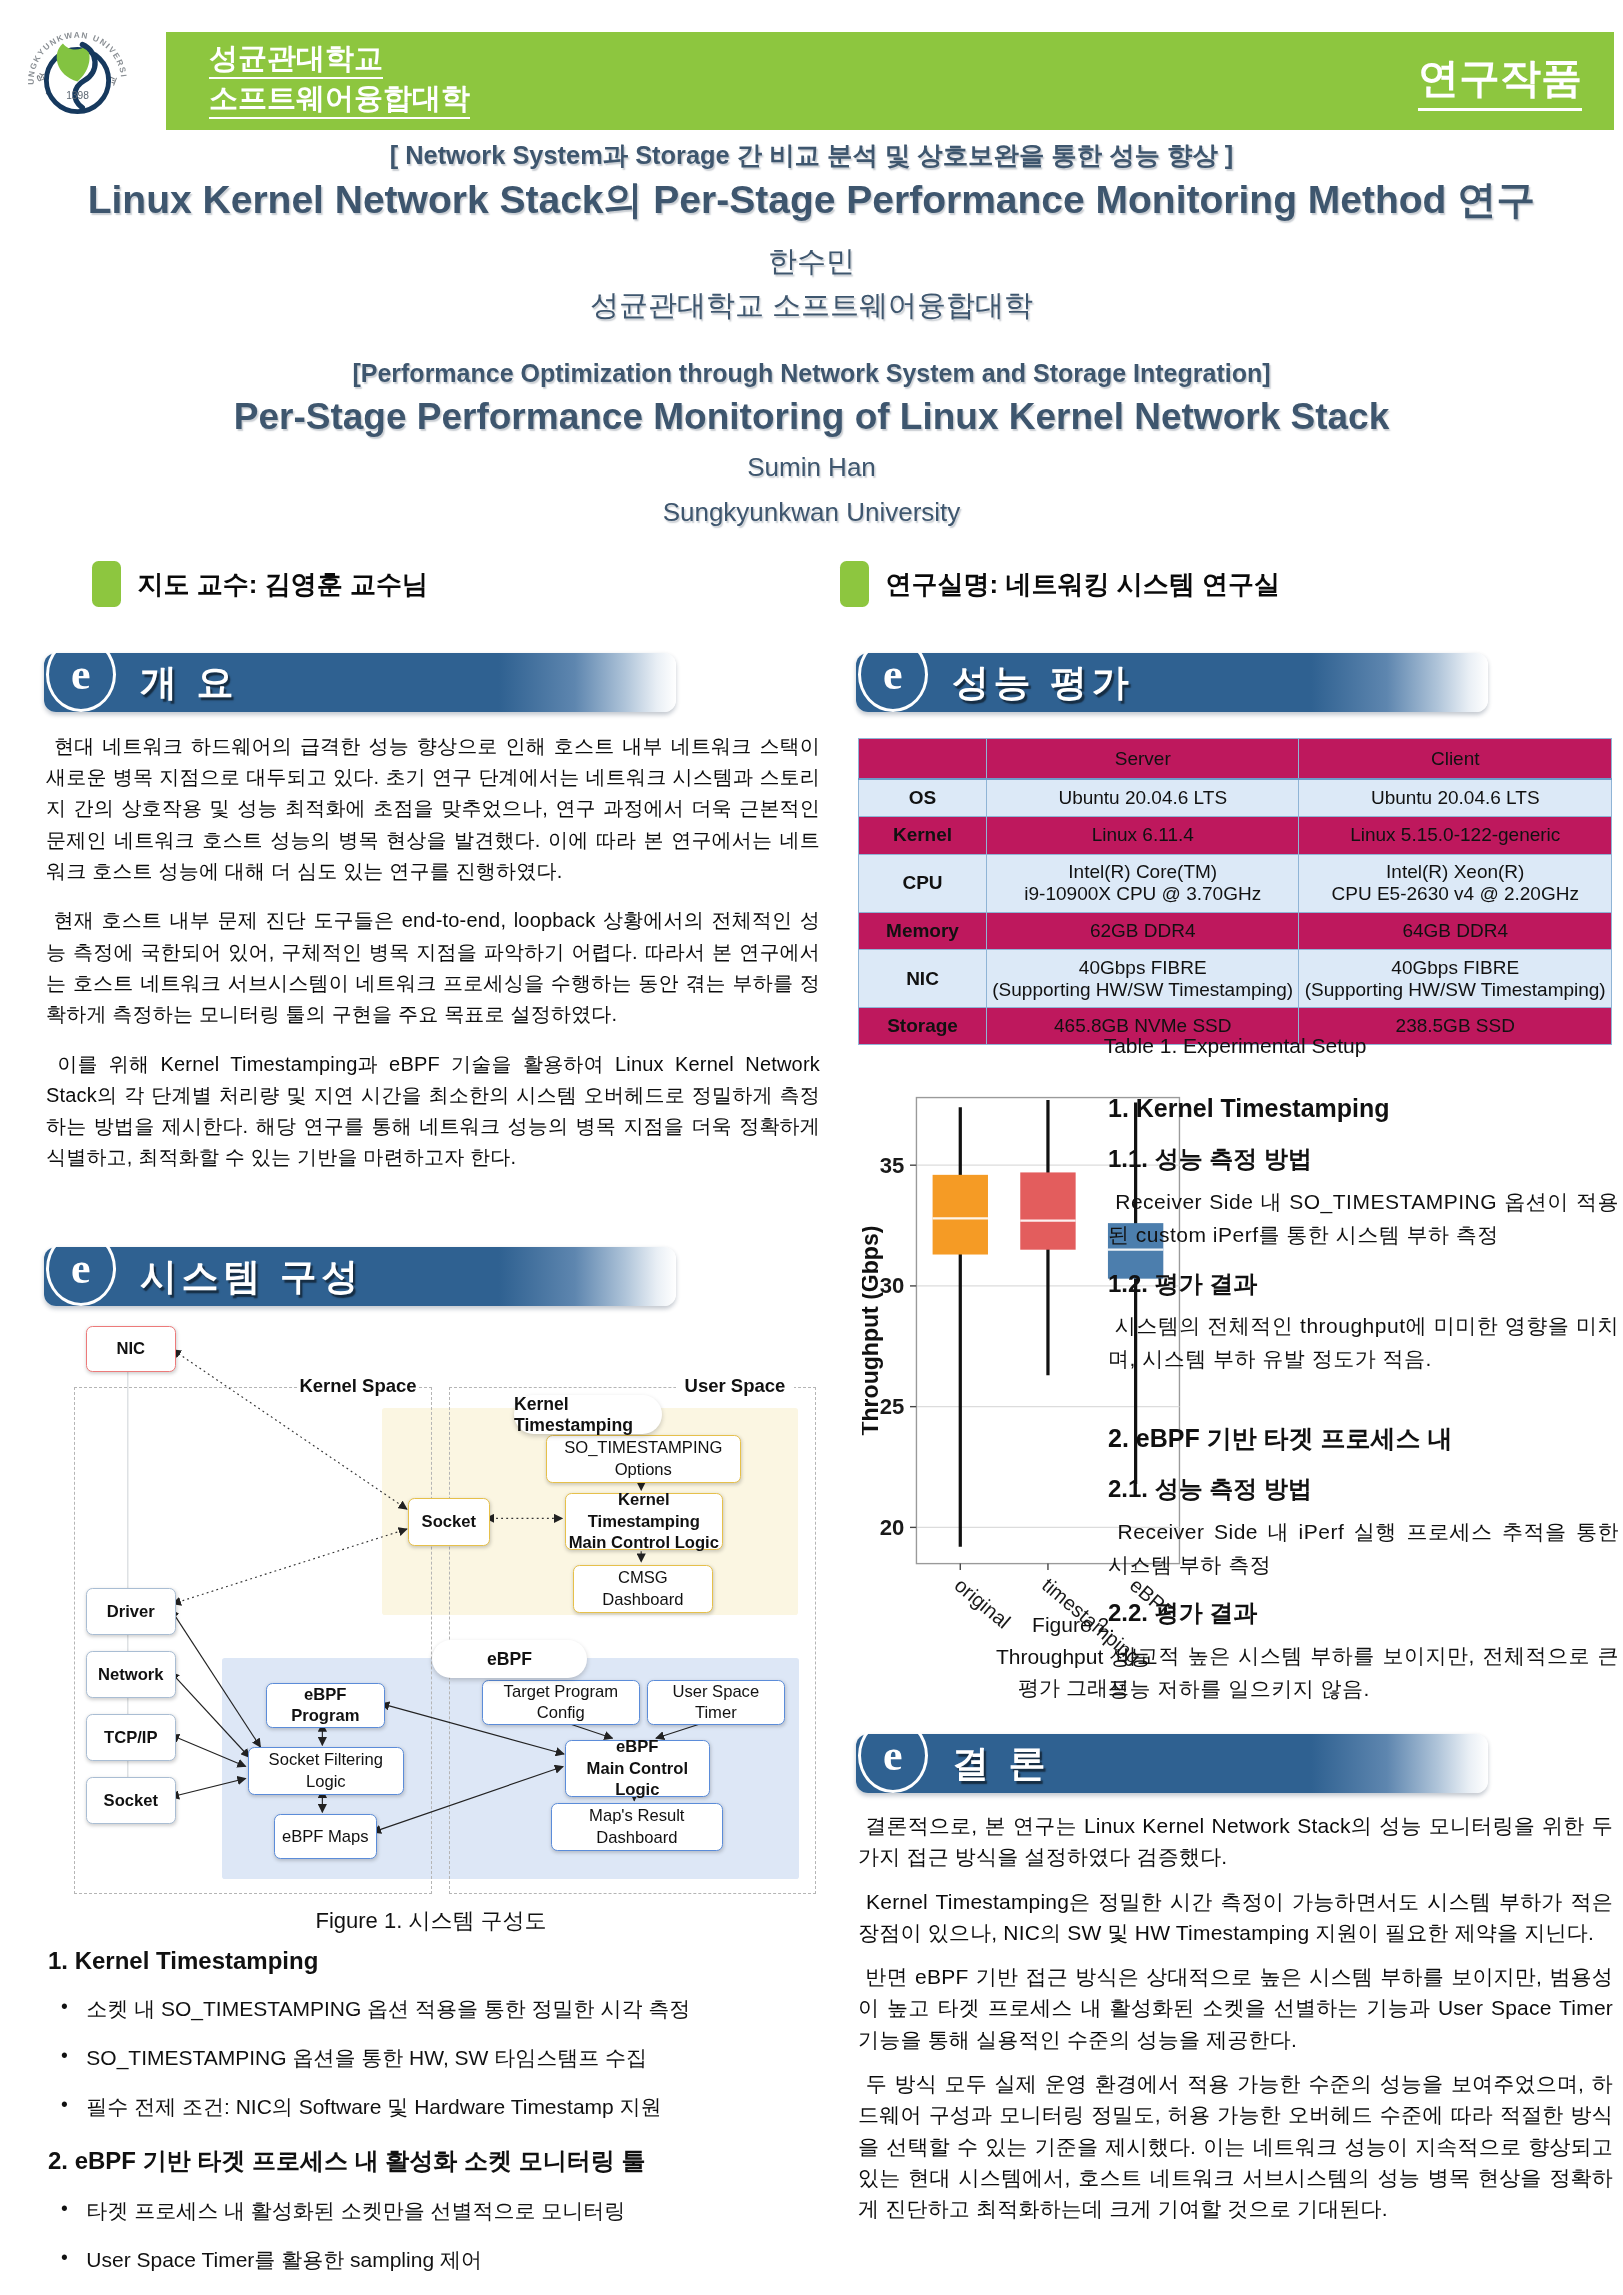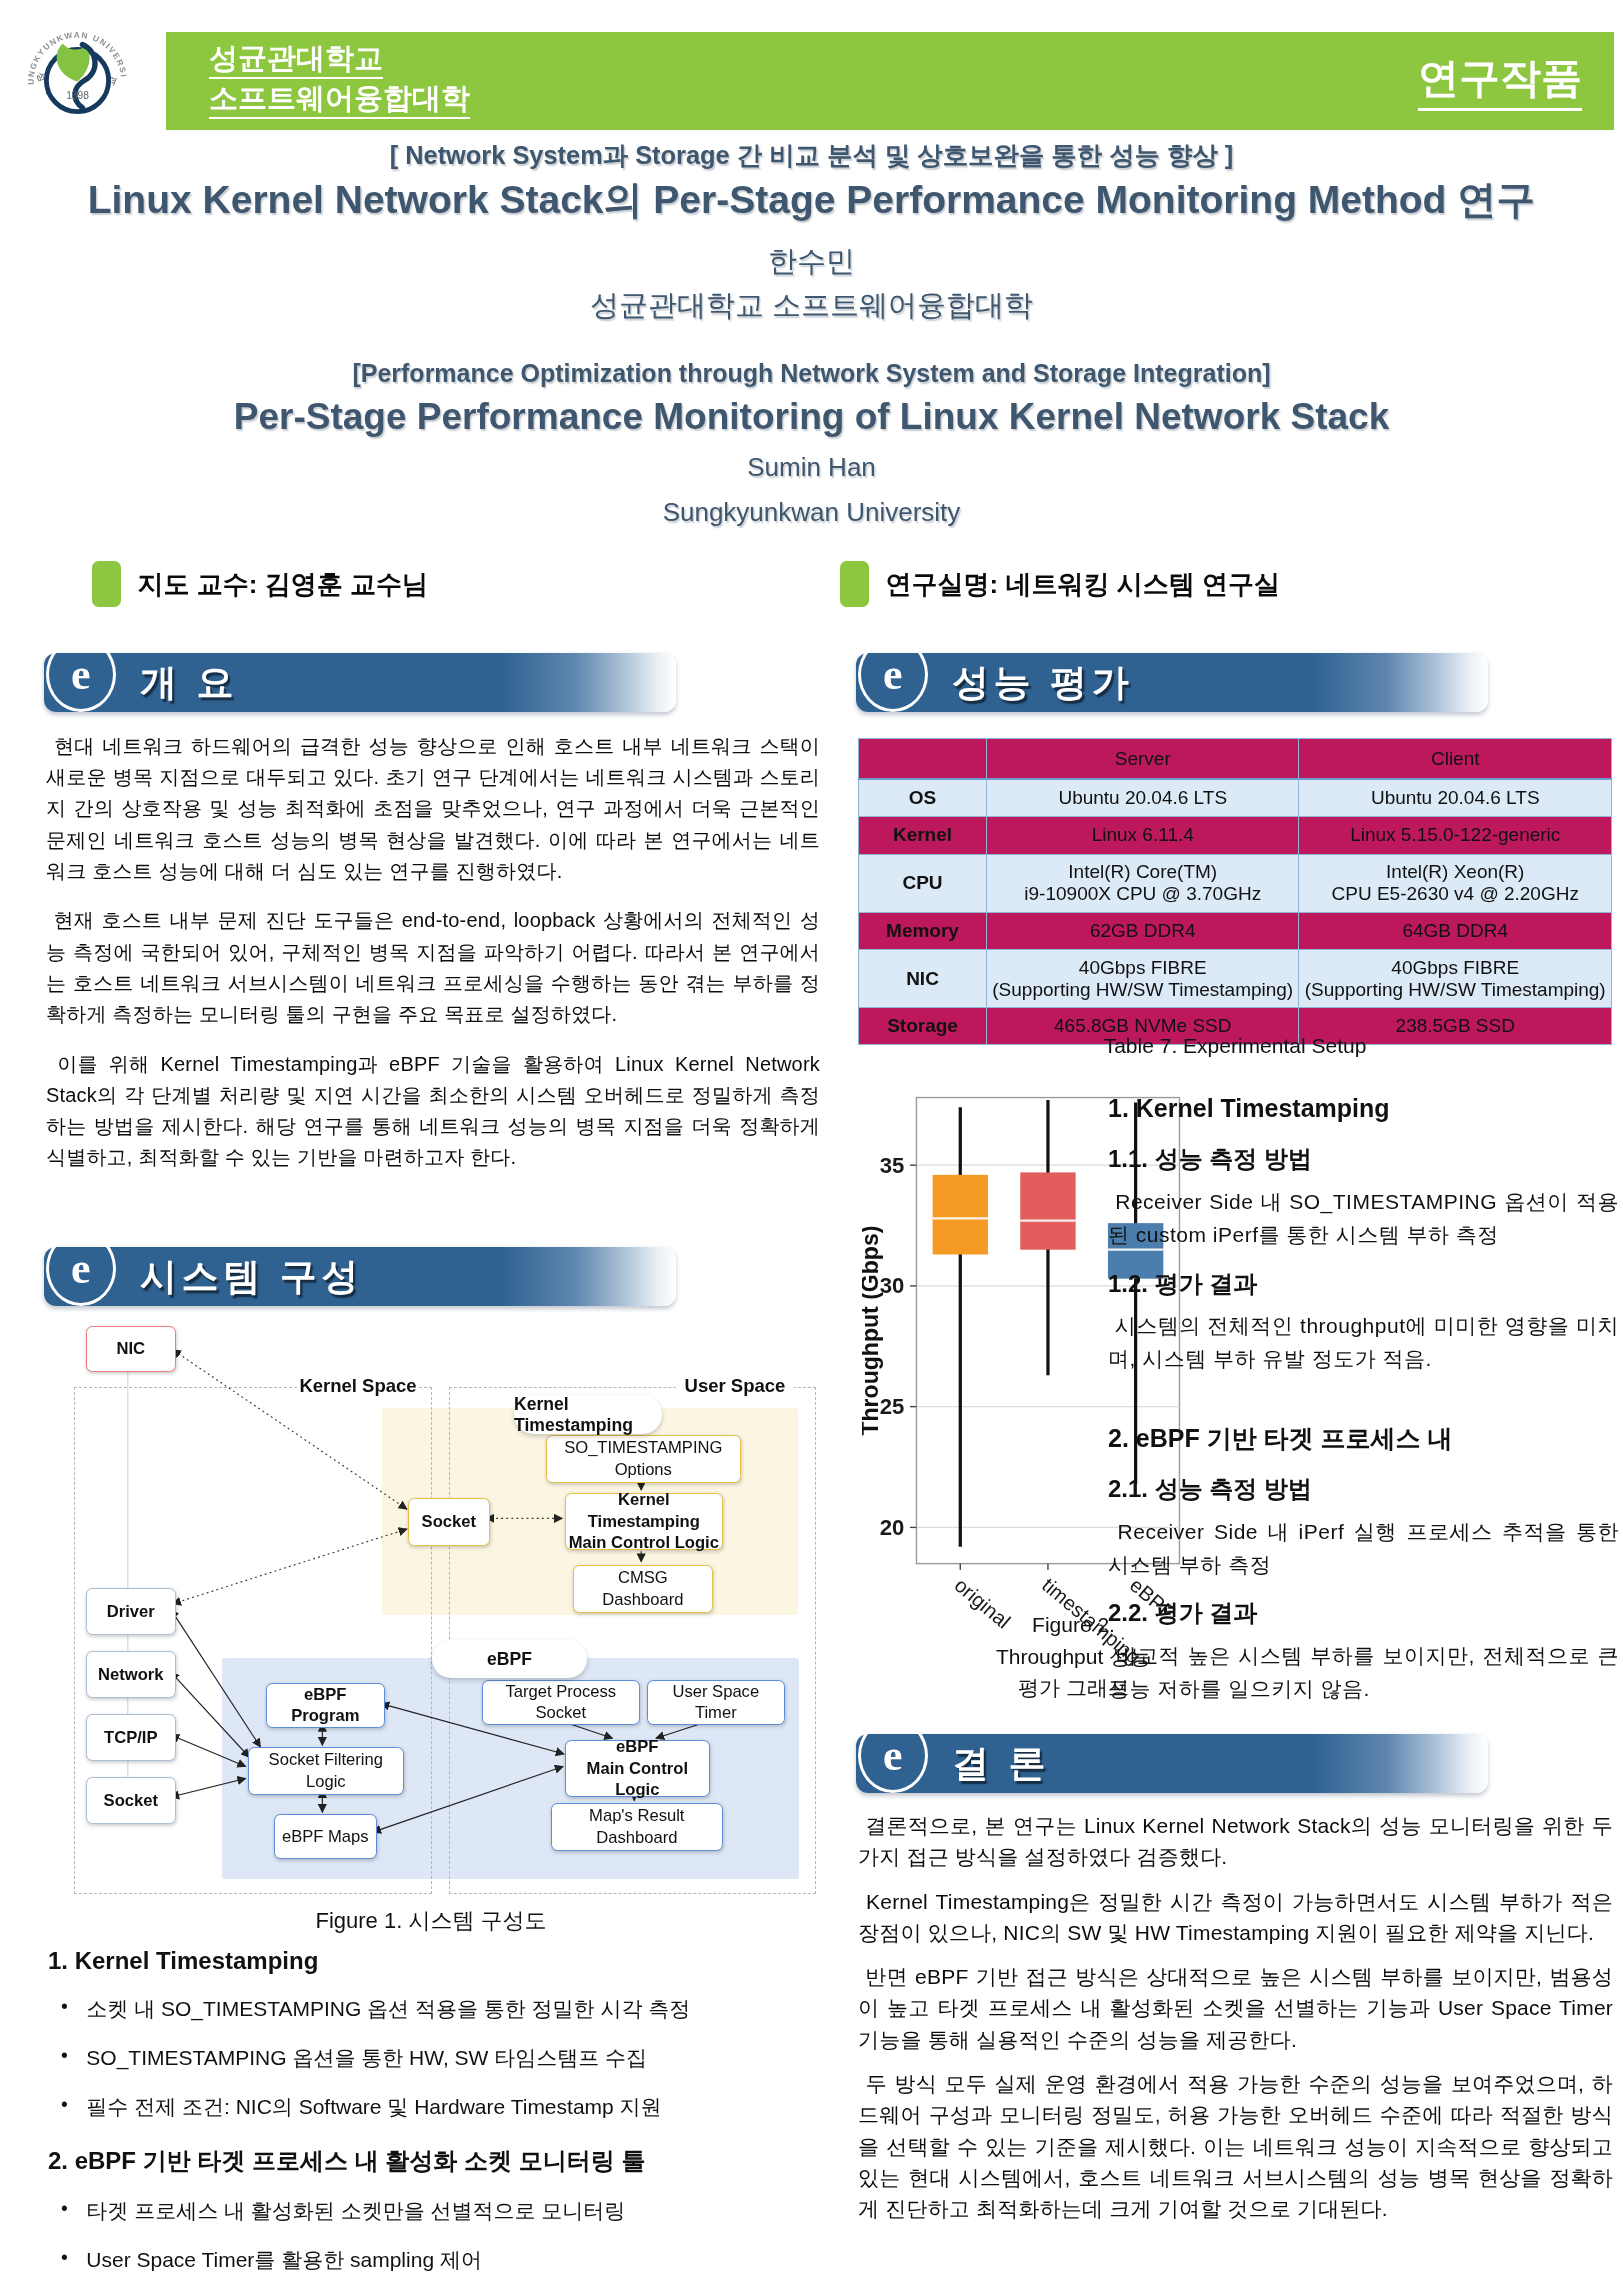--- a/index.html
+++ b/index.html
@@ -249,21 +249,21 @@
       <td>40Gbps FIBRE
 (Supporting HW/SW Timestamping)</td>
     </tr>
     <tr class="simple">
       <td class="rowlabel">Storage</td>
       <td>465.8GB NVMe SSD</td>
       <td>238.5GB SSD</td>
     </tr>
   </tbody>
     </table>
-  <div class="abs" id="table-caption">Table 7. Experimental Setup</div>
+  <div class="abs" id="table-caption">Table 1. Experimental Setup</div>
 
   <svg class="abs" id="boxplot" viewBox="0 0 700 1280">
       <rect x="118" y="42" width="570" height="1010" fill="#ffffff" stroke="#9a9a9a" stroke-width="3"></rect>
       <line x1="118" x2="688" y1="973.5025906735751" y2="973.5025906735751" stroke="#dcdcdc" stroke-width="2.5"></line>
       <line x1="104" x2="118" y1="973.5025906735751" y2="973.5025906735751" stroke="#444" stroke-width="3"></line>
       <text x="92" y="989.5025906735751" text-anchor="end" font-size="48" font-weight="600" fill="#1a1a1a" font-family="&quot;Liberation Sans&quot;,sans-serif">20</text>
       <line x1="118" x2="688" y1="711.8445595854921" y2="711.8445595854921" stroke="#dcdcdc" stroke-width="2.5"></line>
       <line x1="104" x2="118" y1="711.8445595854921" y2="711.8445595854921" stroke="#444" stroke-width="3"></line>
       <text x="92" y="727.8445595854921" text-anchor="end" font-size="48" font-weight="600" fill="#1a1a1a" font-family="&quot;Liberation Sans&quot;,sans-serif">25</text>
       <line x1="118" x2="688" y1="450.18652849740926" y2="450.18652849740926" stroke="#dcdcdc" stroke-width="2.5"></line>
@@ -351,21 +351,21 @@
     <div class="dnode b-gray bold" id="n-tcpip">TCP/IP</div>
     <div class="dnode b-gray bold" id="n-socketl">Socket</div>
     <div class="dnode b-yellow bold" id="n-sockety">Socket</div>
     <div class="dnode b-yellow" id="n-soopts">SO_TIMESTAMPING Options</div>
     <div class="dnode b-yellow bold" id="n-ktsmcl">
       <span>Kernel Timestamping</span>
       <span>Main Control Logic</span>
     </div>
     <div class="dnode b-yellow" id="n-cmsg">CMSG Dashboard</div>
     <div class="dnode b-blue bold" id="n-ebpfprog">eBPF Program</div>
-    <div class="dnode b-blue" id="n-target">Target Process Socket</div>
+    <div class="dnode b-blue" id="n-target">Target Program Config</div>
     <div class="dnode b-blue" id="n-ust">User Space Timer</div>
     <div class="dnode b-blue" id="n-sfl">Socket Filtering Logic</div>
     <div class="dnode b-blue bold" id="n-ebpfmcl">
       <span>eBPF</span>
       <span>Main Control Logic</span>
     </div>
     <div class="dnode b-blue" id="n-maps">eBPF Maps</div>
     <div class="dnode b-blue" id="n-dash">Map's Result Dashboard</div>
   </div>
 

